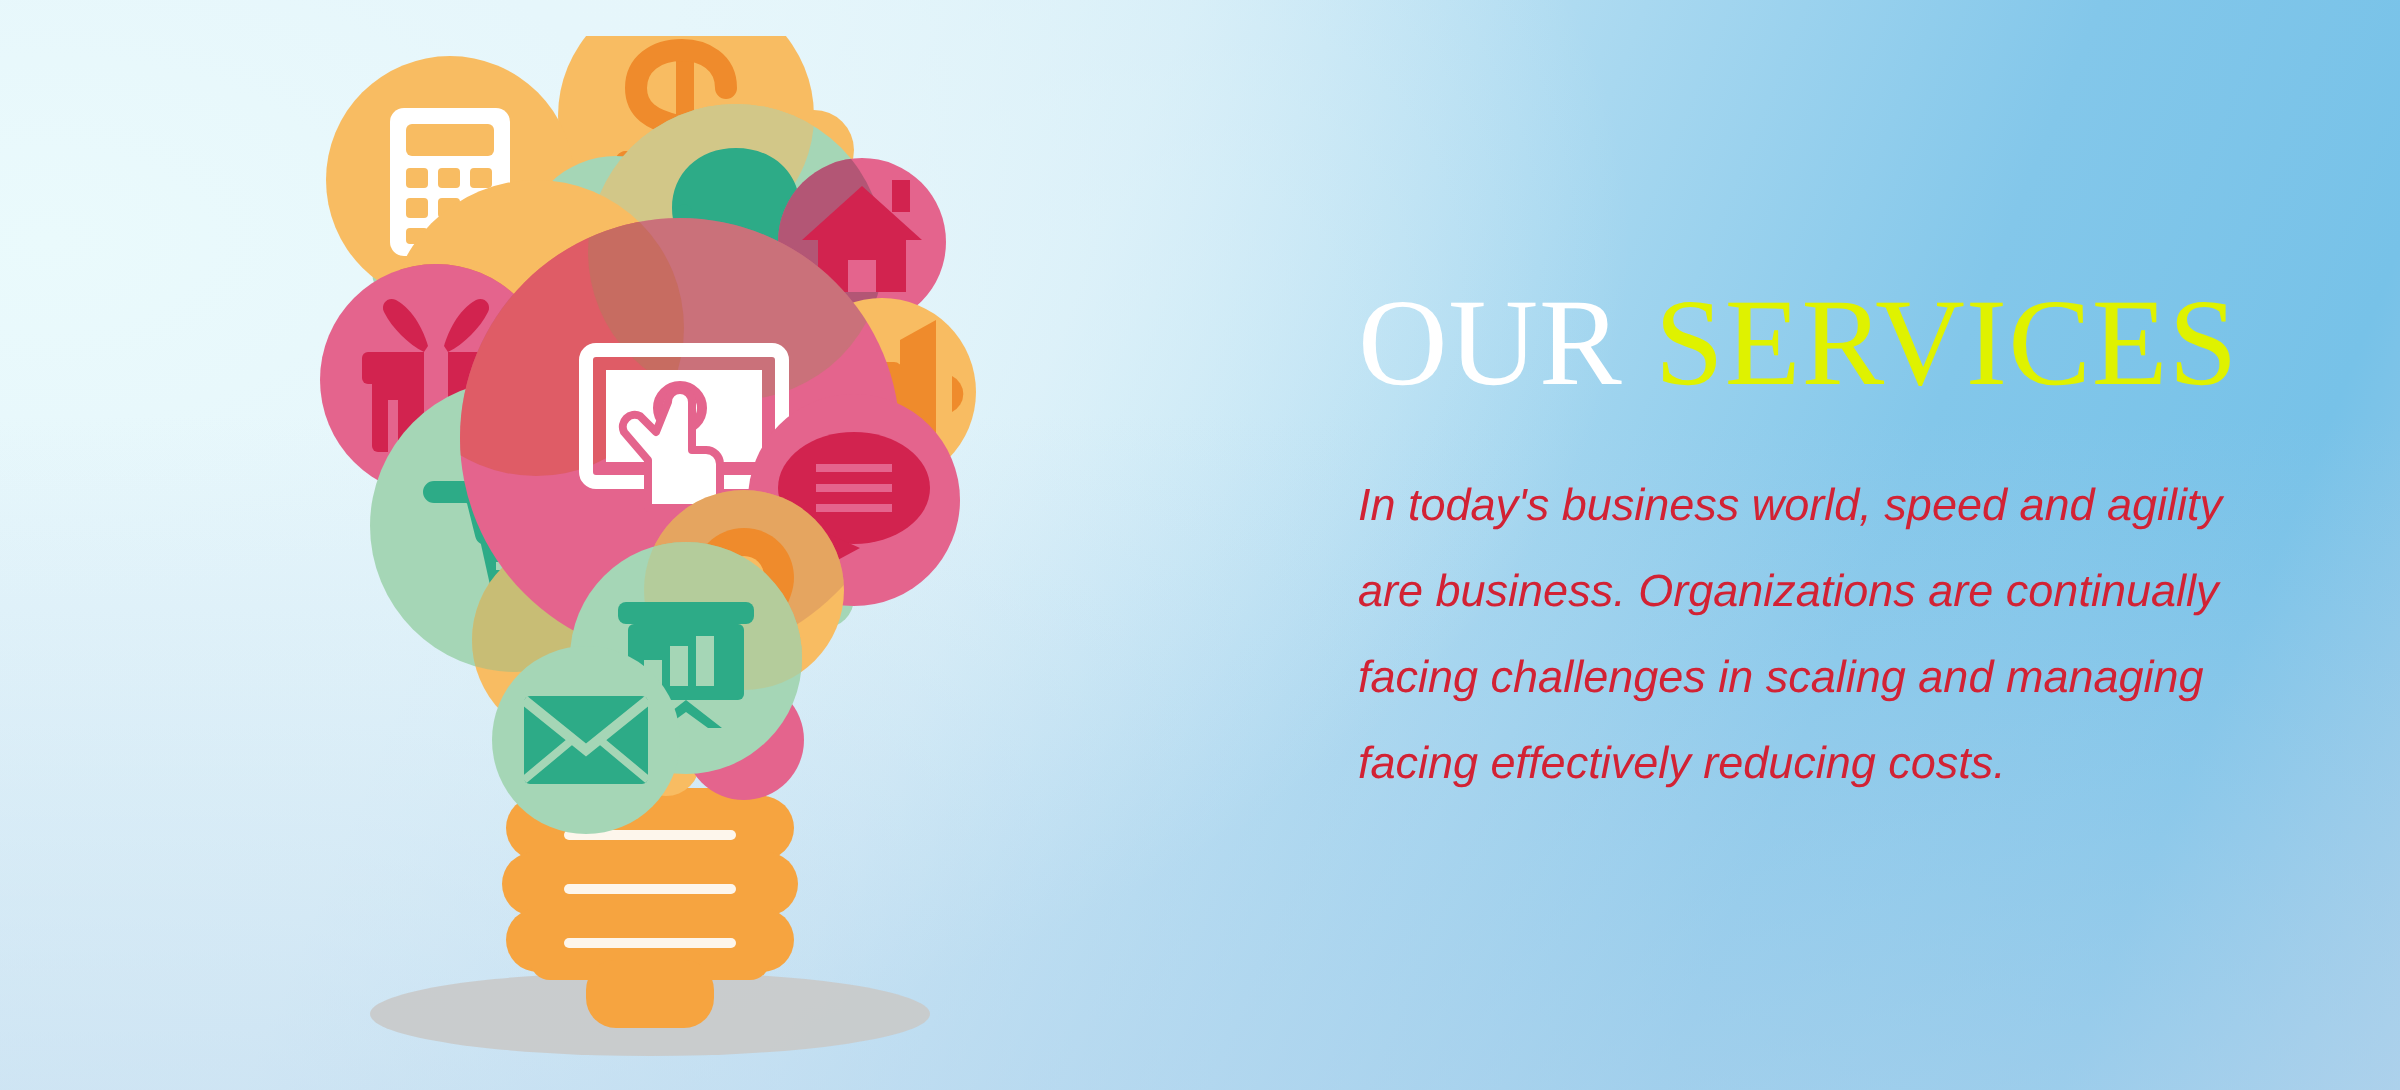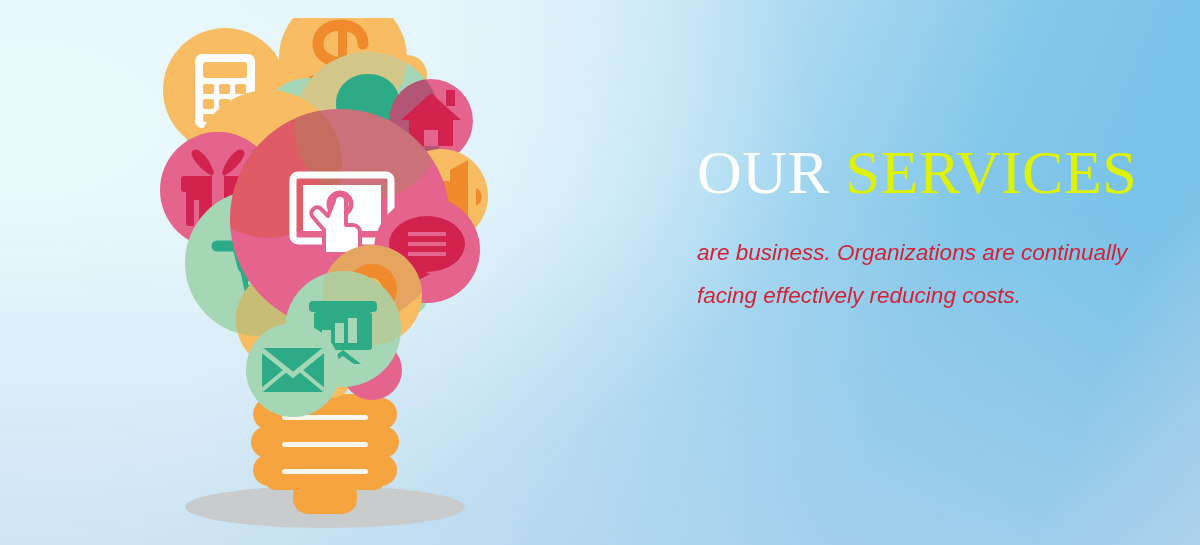--- a/index.html
+++ b/index.html
@@ -31,21 +31,21 @@
     position:absolute; left:0; right:0; bottom:0; height:62%;
     background:linear-gradient(to top, rgba(186,214,238,.55) 0%, rgba(186,214,238,0) 100%);
   }
 
   
   #illustration { position:absolute; left:150px; top:18px; width:360px; height:520px; }
   #illustration svg { display:block; width:100%; height:100%; }
 
   
   #copy {
-    position:absolute; left:697px; top:140px; width:470px;
+    position:absolute; left:679px; top:140px; width:470px;
   }
   #headline {
     font-family:"Liberation Serif", serif;
     font-size:62px;
     line-height:1.05;
     letter-spacing:.5px;
     white-space:nowrap;
   }
   #headline .w1 { color:#ffffff; }
   #headline .w2 { color:#dff200; }
@@ -305,18 +305,20 @@
 
     </svg>
   </div>
 
   <div id="copy">
     <div id="headline">
       <span class="w1">OUR</span>
       <span class="w2">SERVICES</span>
     </div>
     <div id="paragraph">
+      <p>In today's business world, speed and agility</p>
       <p>are business. Organizations are continually</p>
+      <p>facing challenges in scaling and managing</p>
       <p>facing effectively reducing costs.</p>
     </div>
   </div>
 
 </div>
 
 </body></html>

